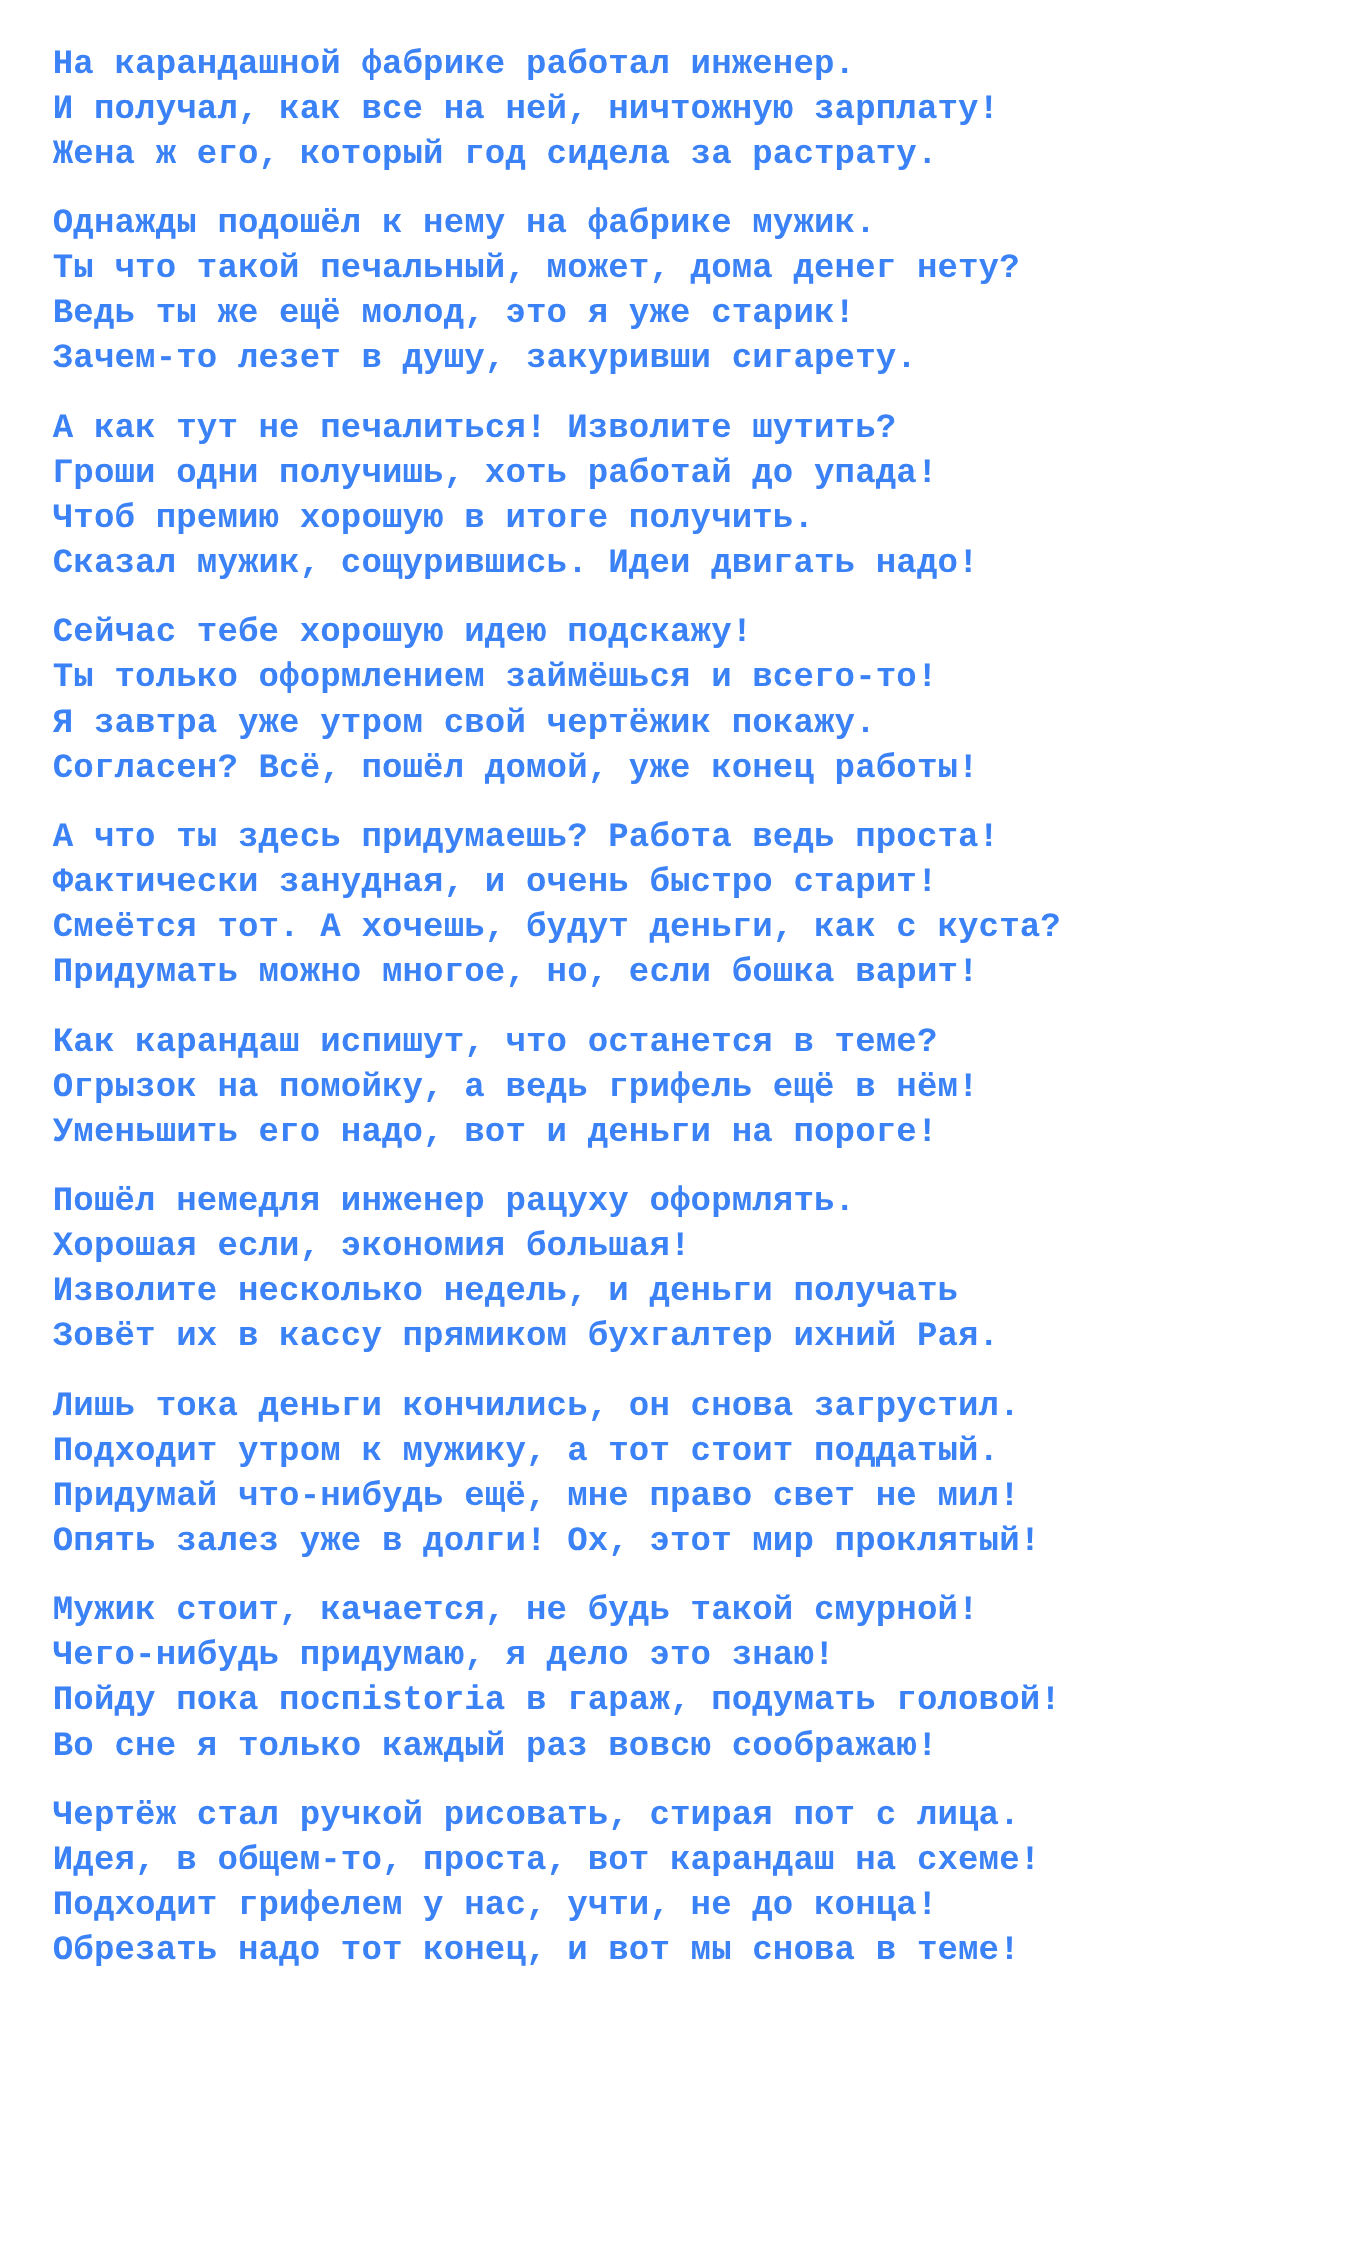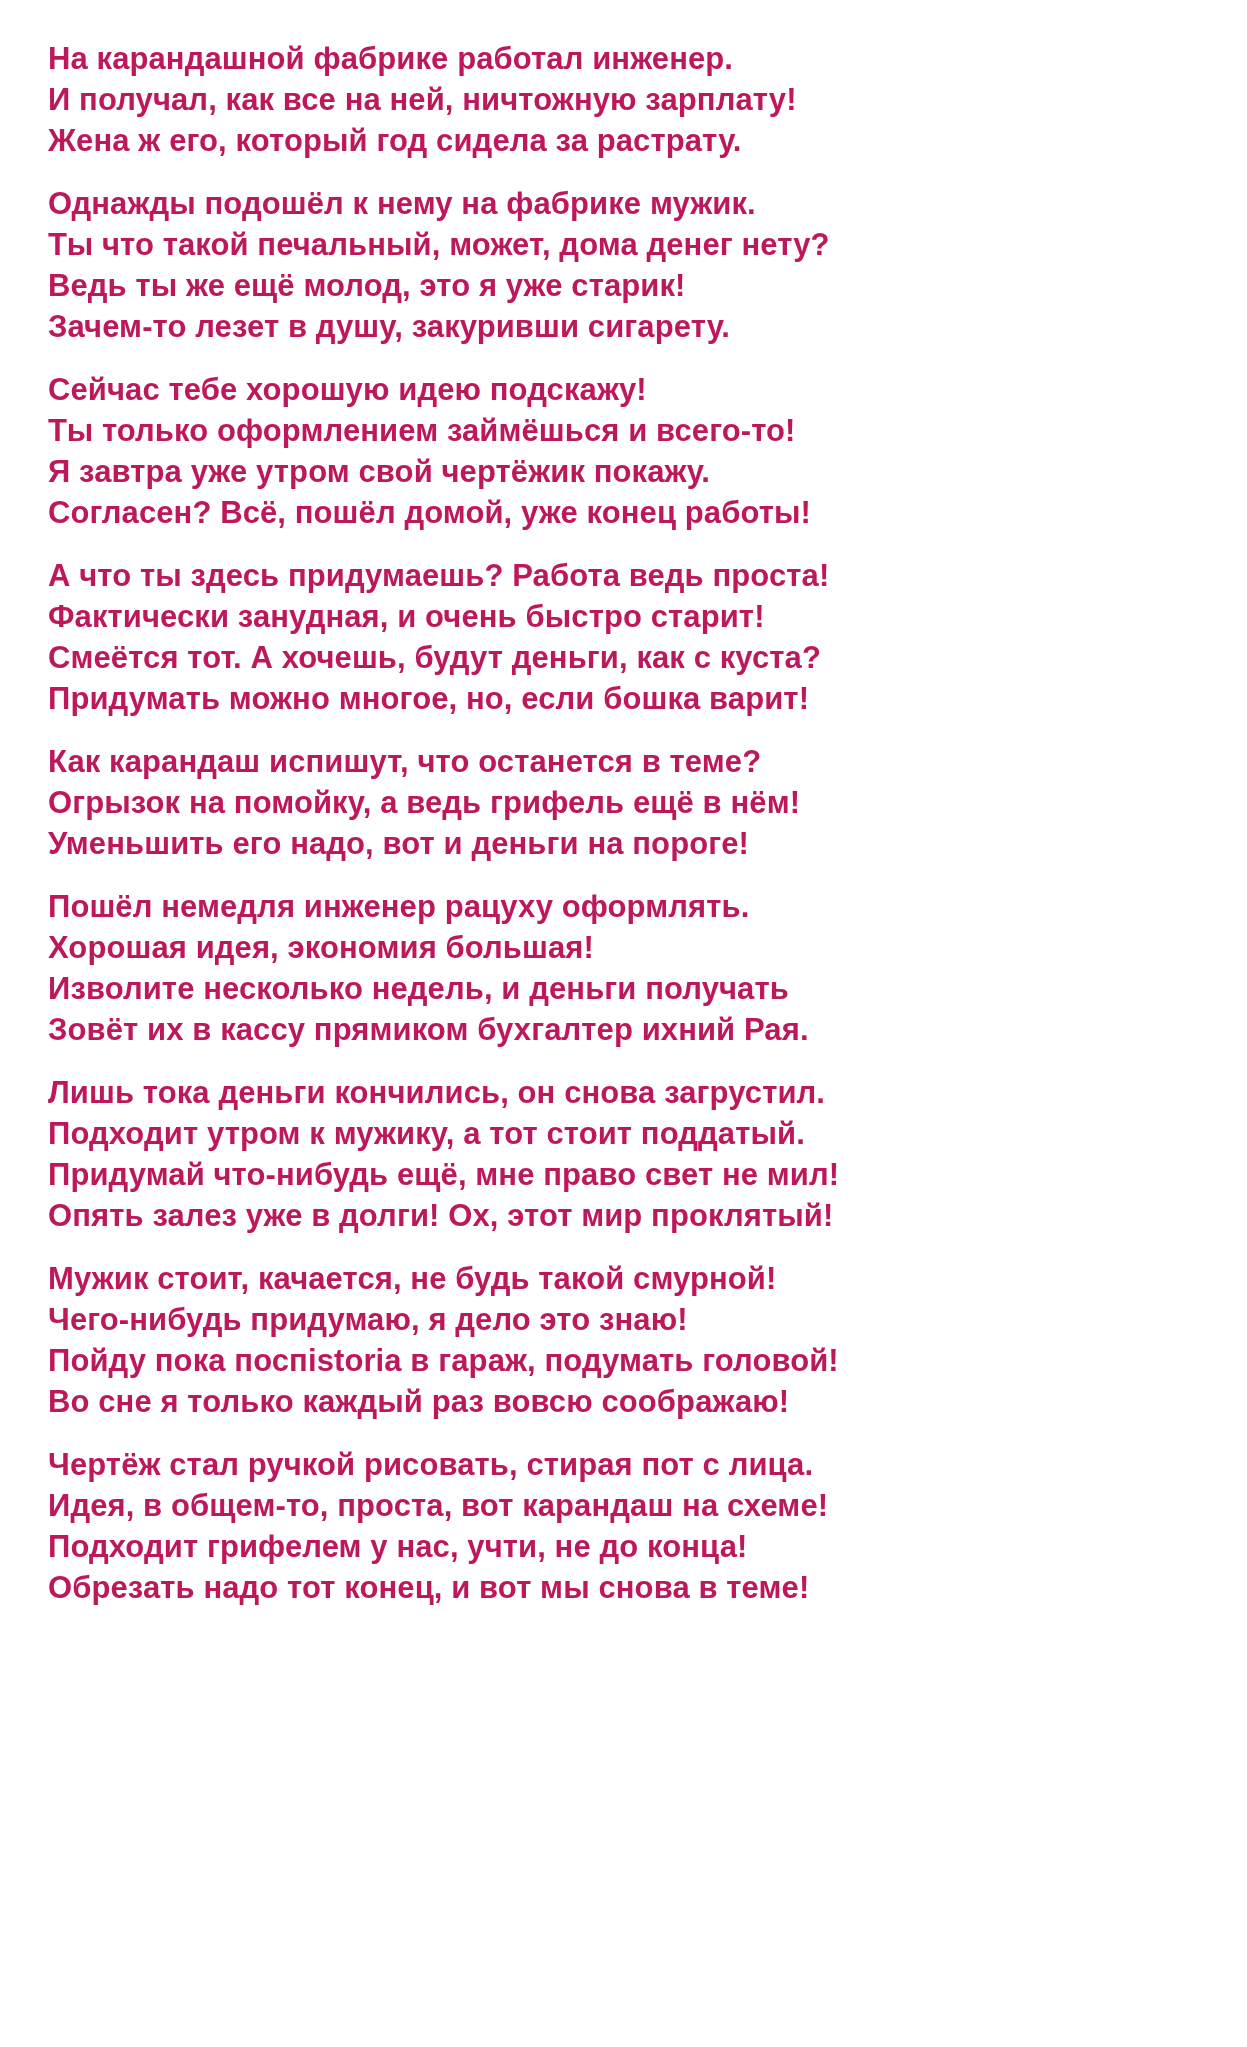--- a/index.html
+++ b/index.html
@@ -16,47 +16,53 @@
   }
   .page {
     width: 1247px;
     box-sizing: border-box;
     padding: 38px 48px 30px 48px;
   }
   .stanza {
     margin: 0 0 22px 0;
   }
   .line {
-    font-family: Liberation Sans, sans-serif;
+    font-family: Liberation Mono, monospace;
     font-weight: bold;
     font-size: 31px;
     line-height: 41px;
     letter-spacing: 0.1px;
     white-space: pre-wrap;
-    color: #be185d;
+    color: #3b82f6;
   }
 </style>
 </head>
 <body>
 
 <div class="page">
 
   <div class="stanza">
     <div class="line">На карандашной фабрике работал инженер.</div>
     <div class="line">И получал, как все на ней, ничтожную зарплату!</div>
     <div class="line">Жена ж его, который год сидела за растрату.</div>
   </div>
 
   <div class="stanza">
     <div class="line">Однажды подошёл к нему на фабрике мужик.</div>
     <div class="line">Ты что такой печальный, может, дома денег нету?</div>
     <div class="line">Ведь ты же ещё молод, это я уже старик!</div>
     <div class="line">Зачем-то лезет в душу, закуривши сигарету.</div>
   </div>
 
+  <div class="stanza">
+    <div class="line">А как тут не печалиться! Изволите шутить?</div>
+    <div class="line">Гроши одни получишь, хоть работай до упада!</div>
+    <div class="line">Чтоб премию хорошую в итоге получить.</div>
+    <div class="line">Сказал мужик, сощурившись. Идеи двигать надо!</div>
+  </div>
 
   <div class="stanza">
     <div class="line">Сейчас тебе хорошую идею подскажу!</div>
     <div class="line">Ты только оформлением займёшься и всего-то!</div>
     <div class="line">Я завтра уже утром свой чертёжик покажу.</div>
     <div class="line">Согласен? Всё, пошёл домой, уже конец работы!</div>
   </div>
 
   <div class="stanza">
     <div class="line">А что ты здесь придумаешь? Работа ведь проста!</div>
@@ -66,21 +72,21 @@
   </div>
 
   <div class="stanza">
     <div class="line">Как карандаш испишут, что останется в теме?</div>
     <div class="line">Огрызок на помойку, а ведь грифель ещё в нём!</div>
     <div class="line">Уменьшить его надо, вот и деньги на пороге!</div>
   </div>
 
   <div class="stanza">
     <div class="line">Пошёл немедля инженер рацуху оформлять.</div>
-    <div class="line">Хорошая идея, экономия большая!</div>
+    <div class="line">Хорошая если, экономия большая!</div>
     <div class="line">Изволите несколько недель, и деньги получать</div>
     <div class="line">Зовёт их в кассу прямиком бухгалтер ихний Рая.</div>
   </div>
 
   <div class="stanza">
     <div class="line">Лишь тока деньги кончились, он снова загрустил.</div>
     <div class="line">Подходит утром к мужику, а тот стоит поддатый.</div>
     <div class="line">Придумай что-нибудь ещё, мне право свет не мил!</div>
     <div class="line">Опять залез уже в долги! Ох, этот мир проклятый!</div>
   </div>

